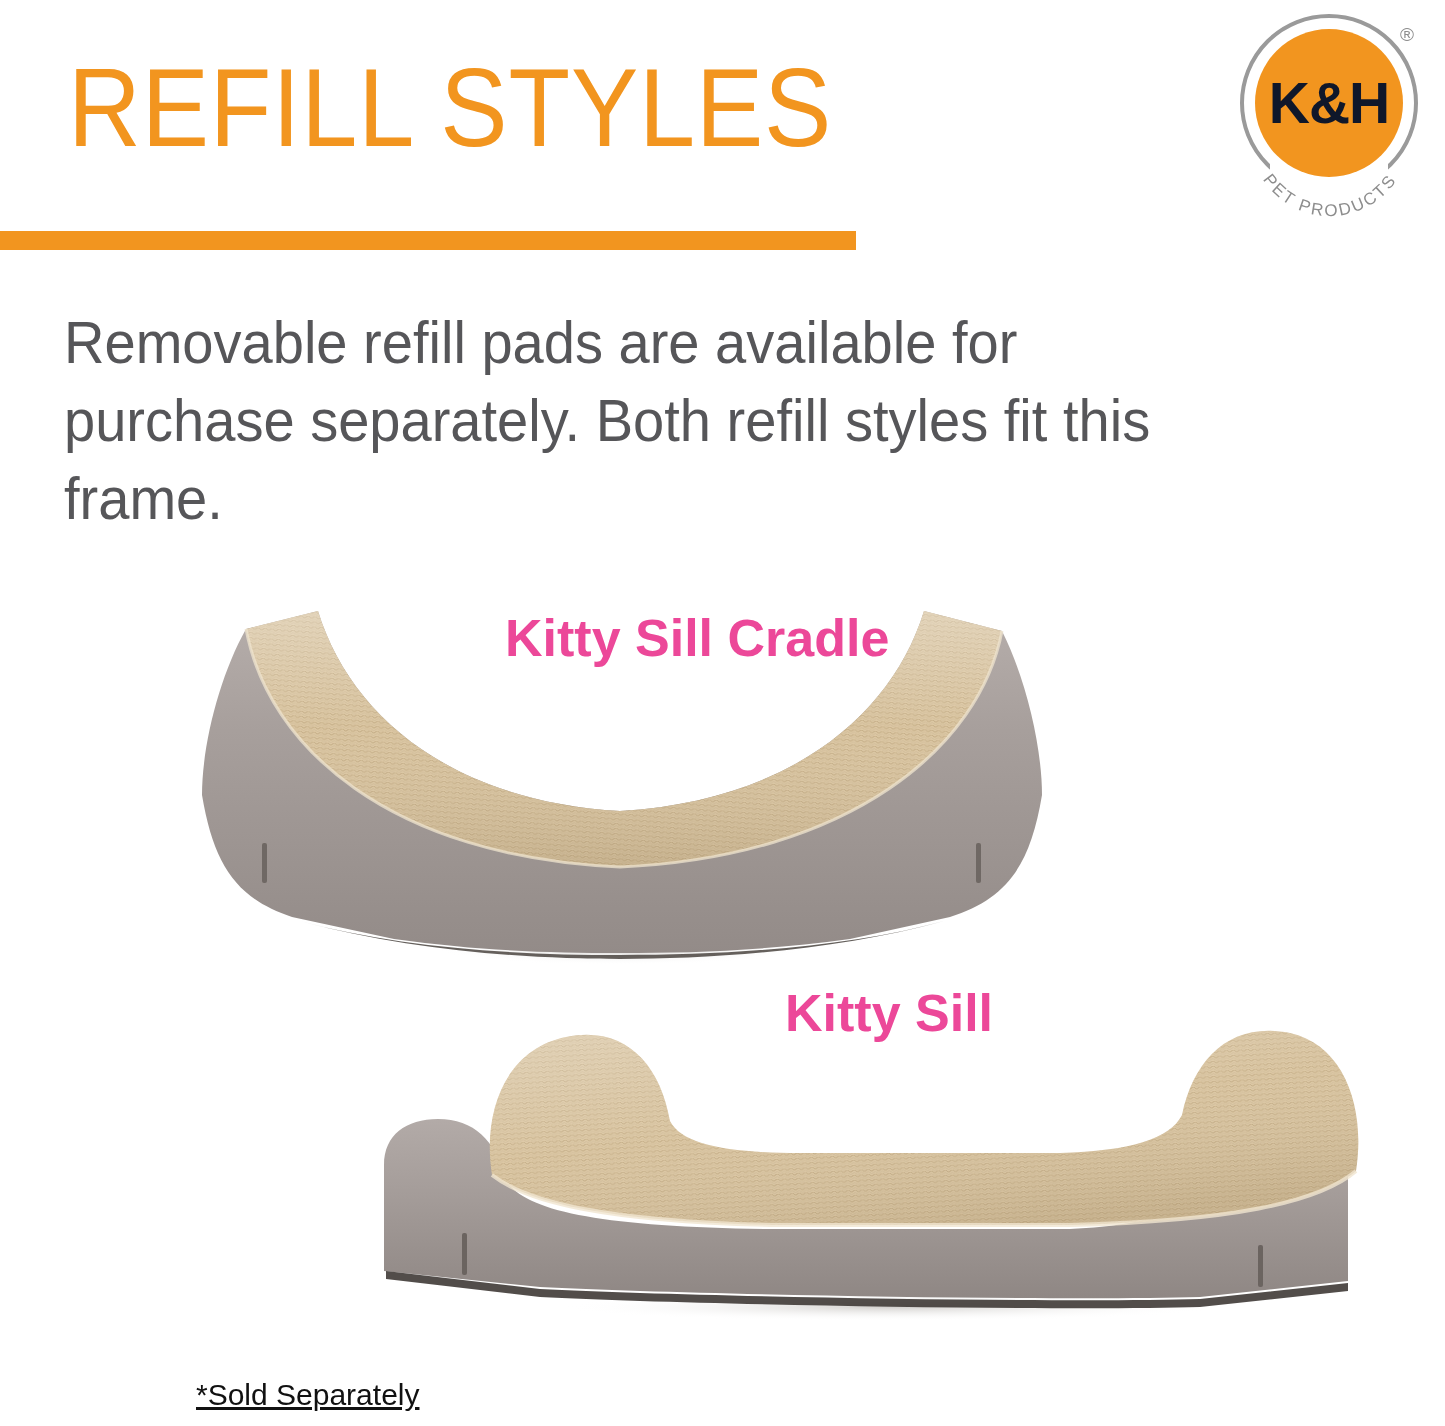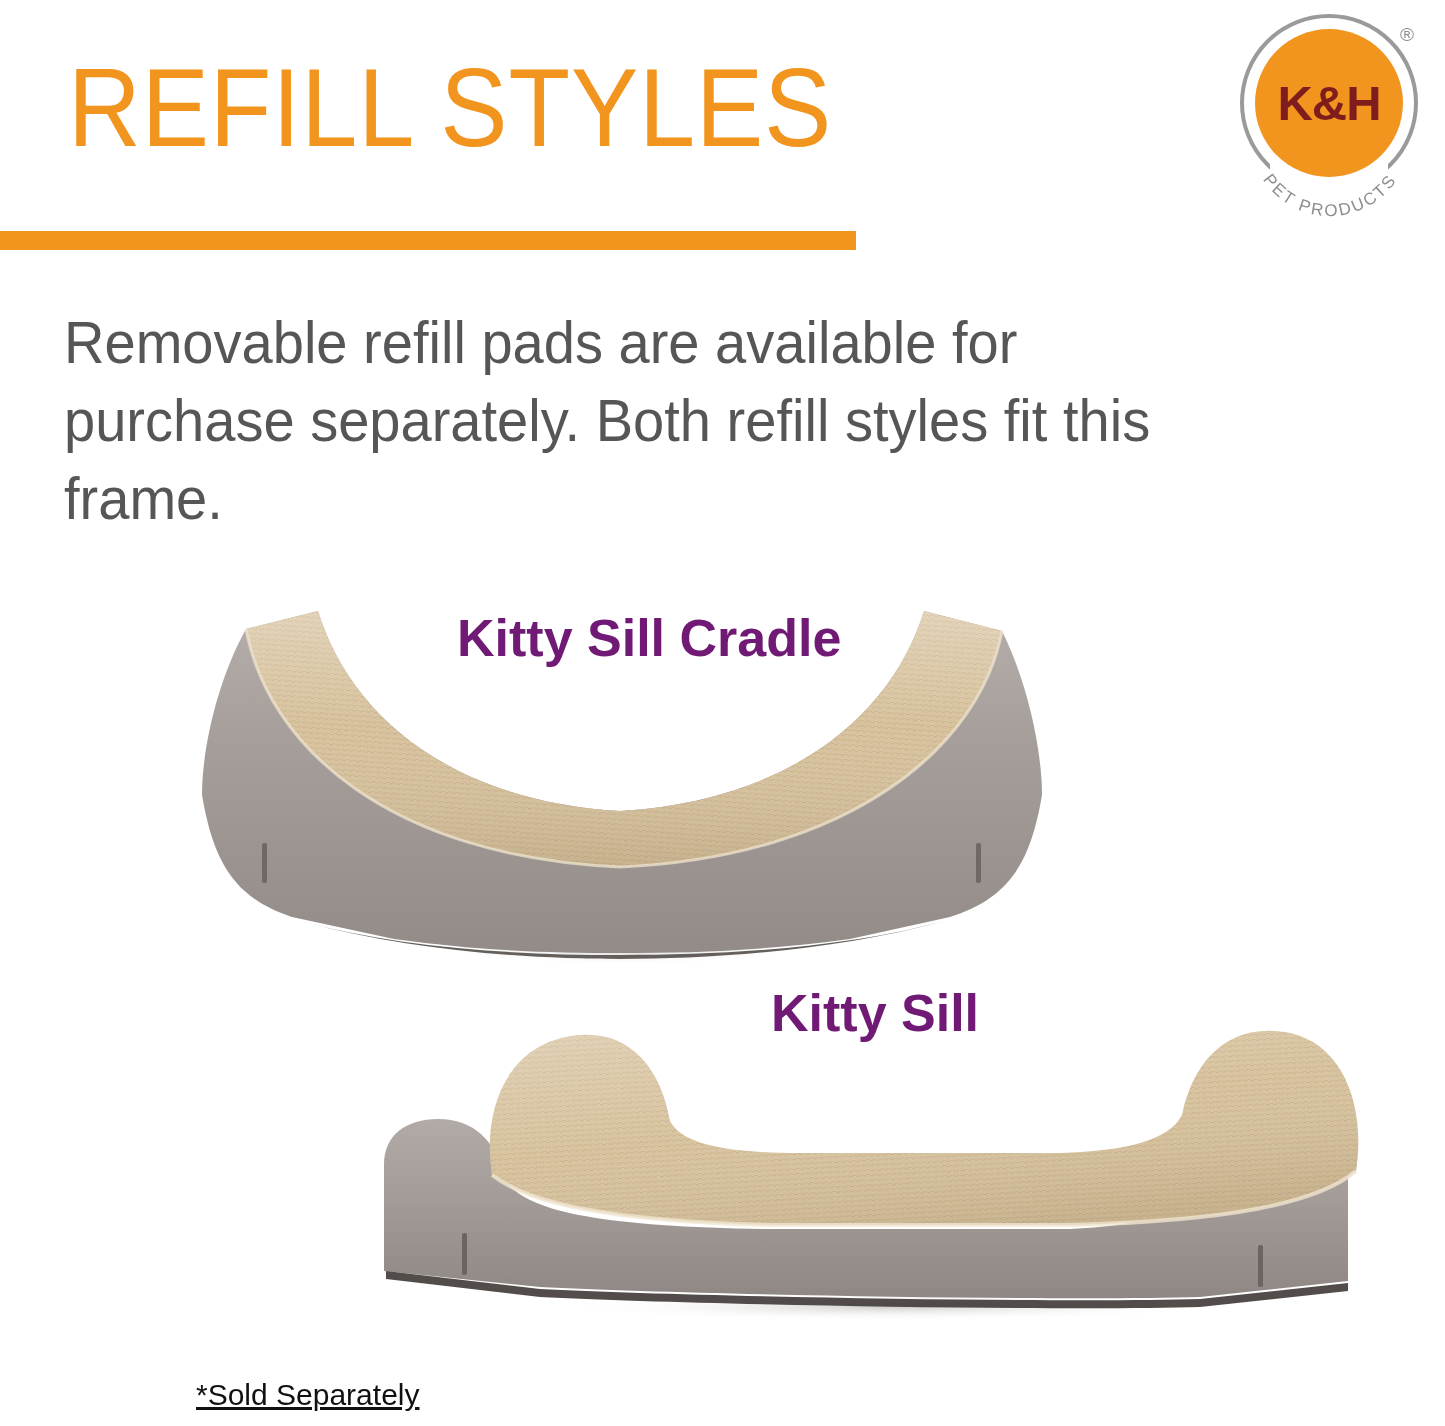--- a/index.html
+++ b/index.html
@@ -77,22 +77,22 @@
   }
   #logo-kh {
     position: absolute;
     left: 0;
     top: 0;
     width: 148px;
     height: 148px;
     display: flex;
     align-items: center;
     justify-content: center;
-    color: #7f1d1d;
-    font-size: 49px;
+    color: #0f172a;
+    font-size: 57px;
     font-weight: bold;
     letter-spacing: -1px;
   }
   #logo-reg {
     position: absolute;
     left: 168px;
     top: 16px;
     font-size: 19px;
     color: #8d8d8d;
   }
@@ -121,26 +121,27 @@
     color: #565659;
     transform: scaleX(0.95);
     transform-origin: left top;
   }
 
   
   .prod-label {
     position: absolute;
     font-size: 52px;
     font-weight: bold;
-    color: #701a75;
+    color: #ec4899;
     white-space: nowrap;
     z-index: 30;
+    margin-left: 48px;
   }
   #label-cradle { left: 457px; top: 608px; }
-  #label-sill   { left: 771px; top: 983px; }
+  #label-sill   { left: 737px; top: 983px; }
 
   
   #footnote {
     position: absolute;
     left: 196px;
     top: 1378px;
     font-size: 30px;
     color: #111111;
     white-space: nowrap;
     text-decoration: underline;

